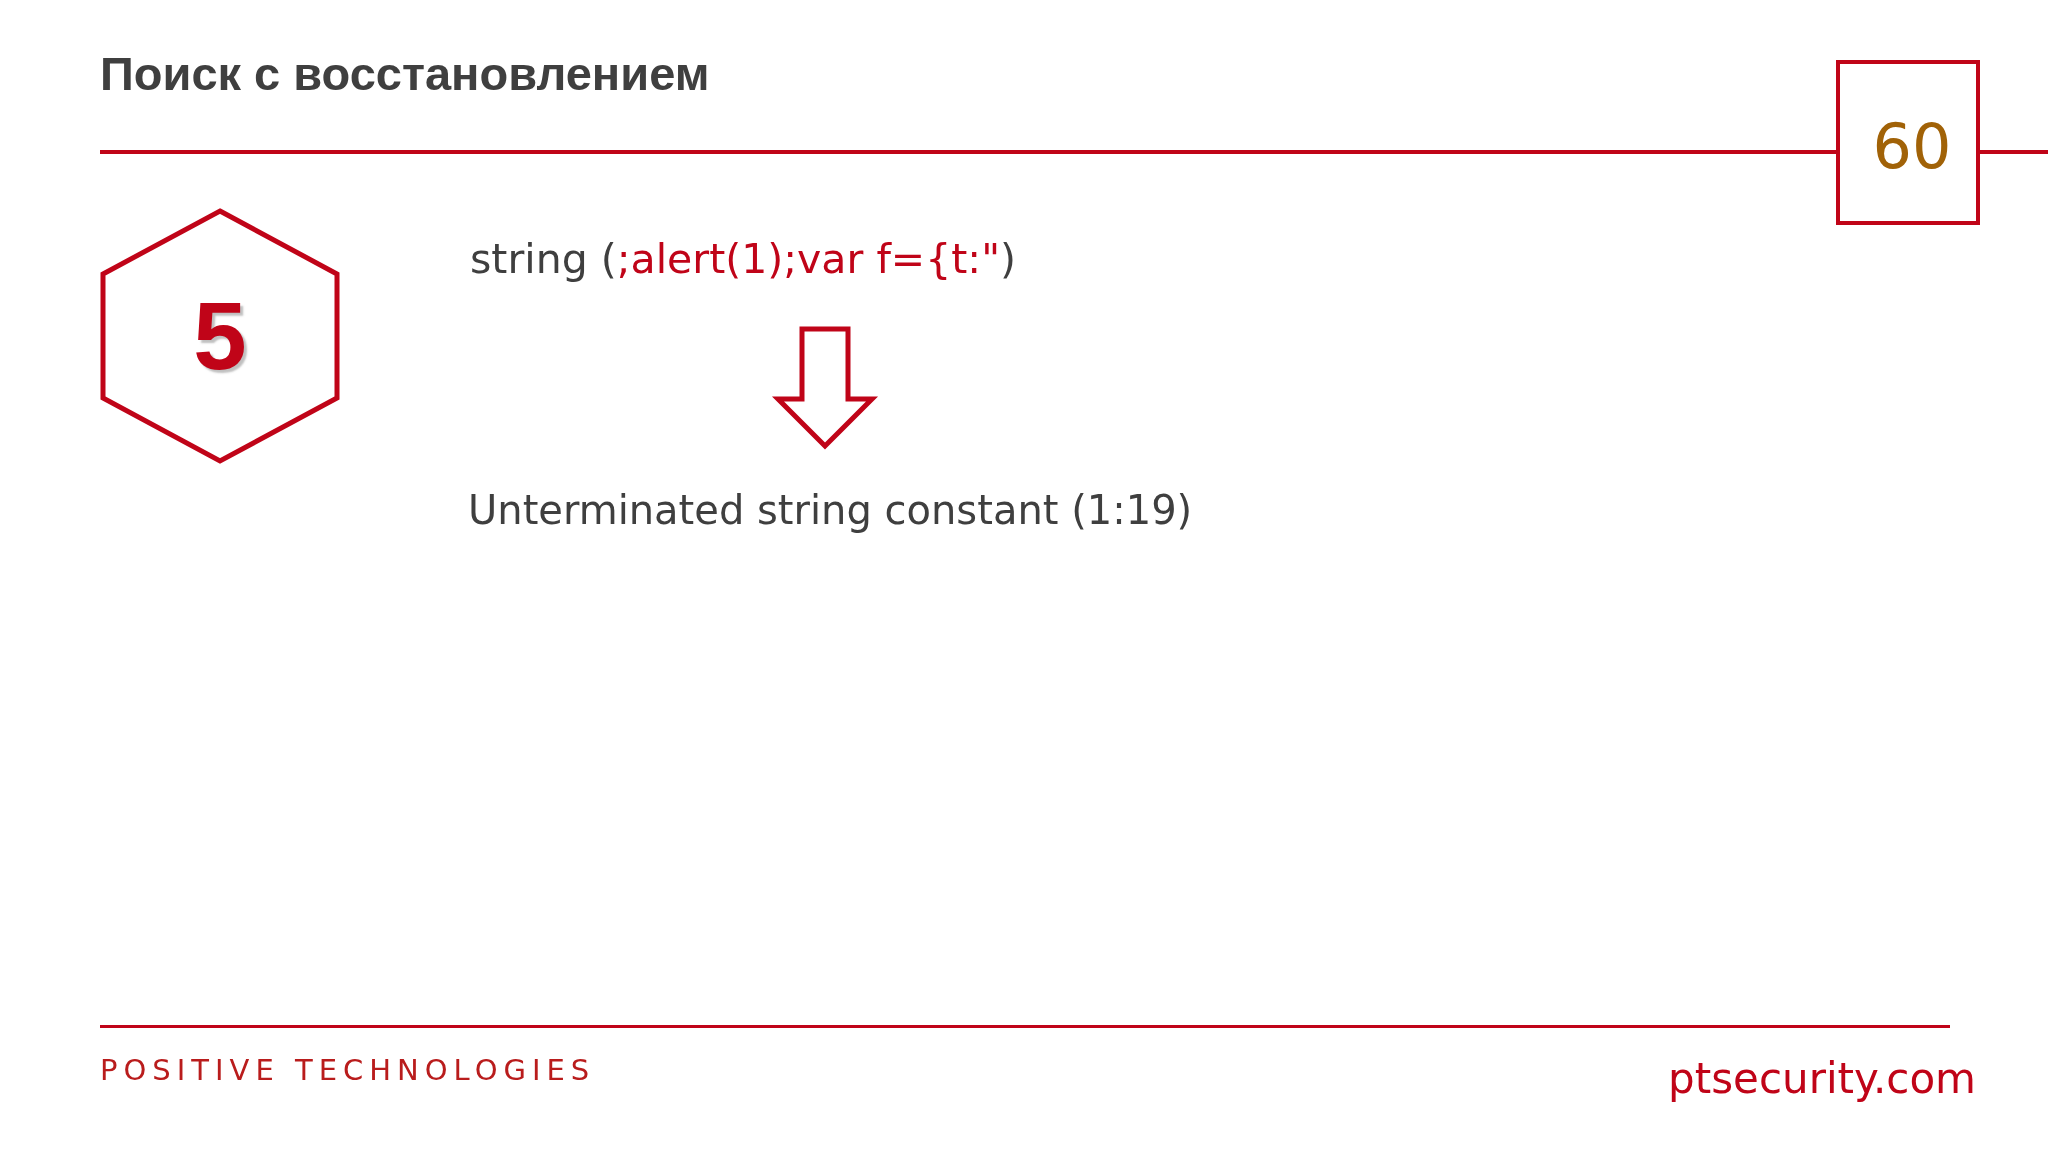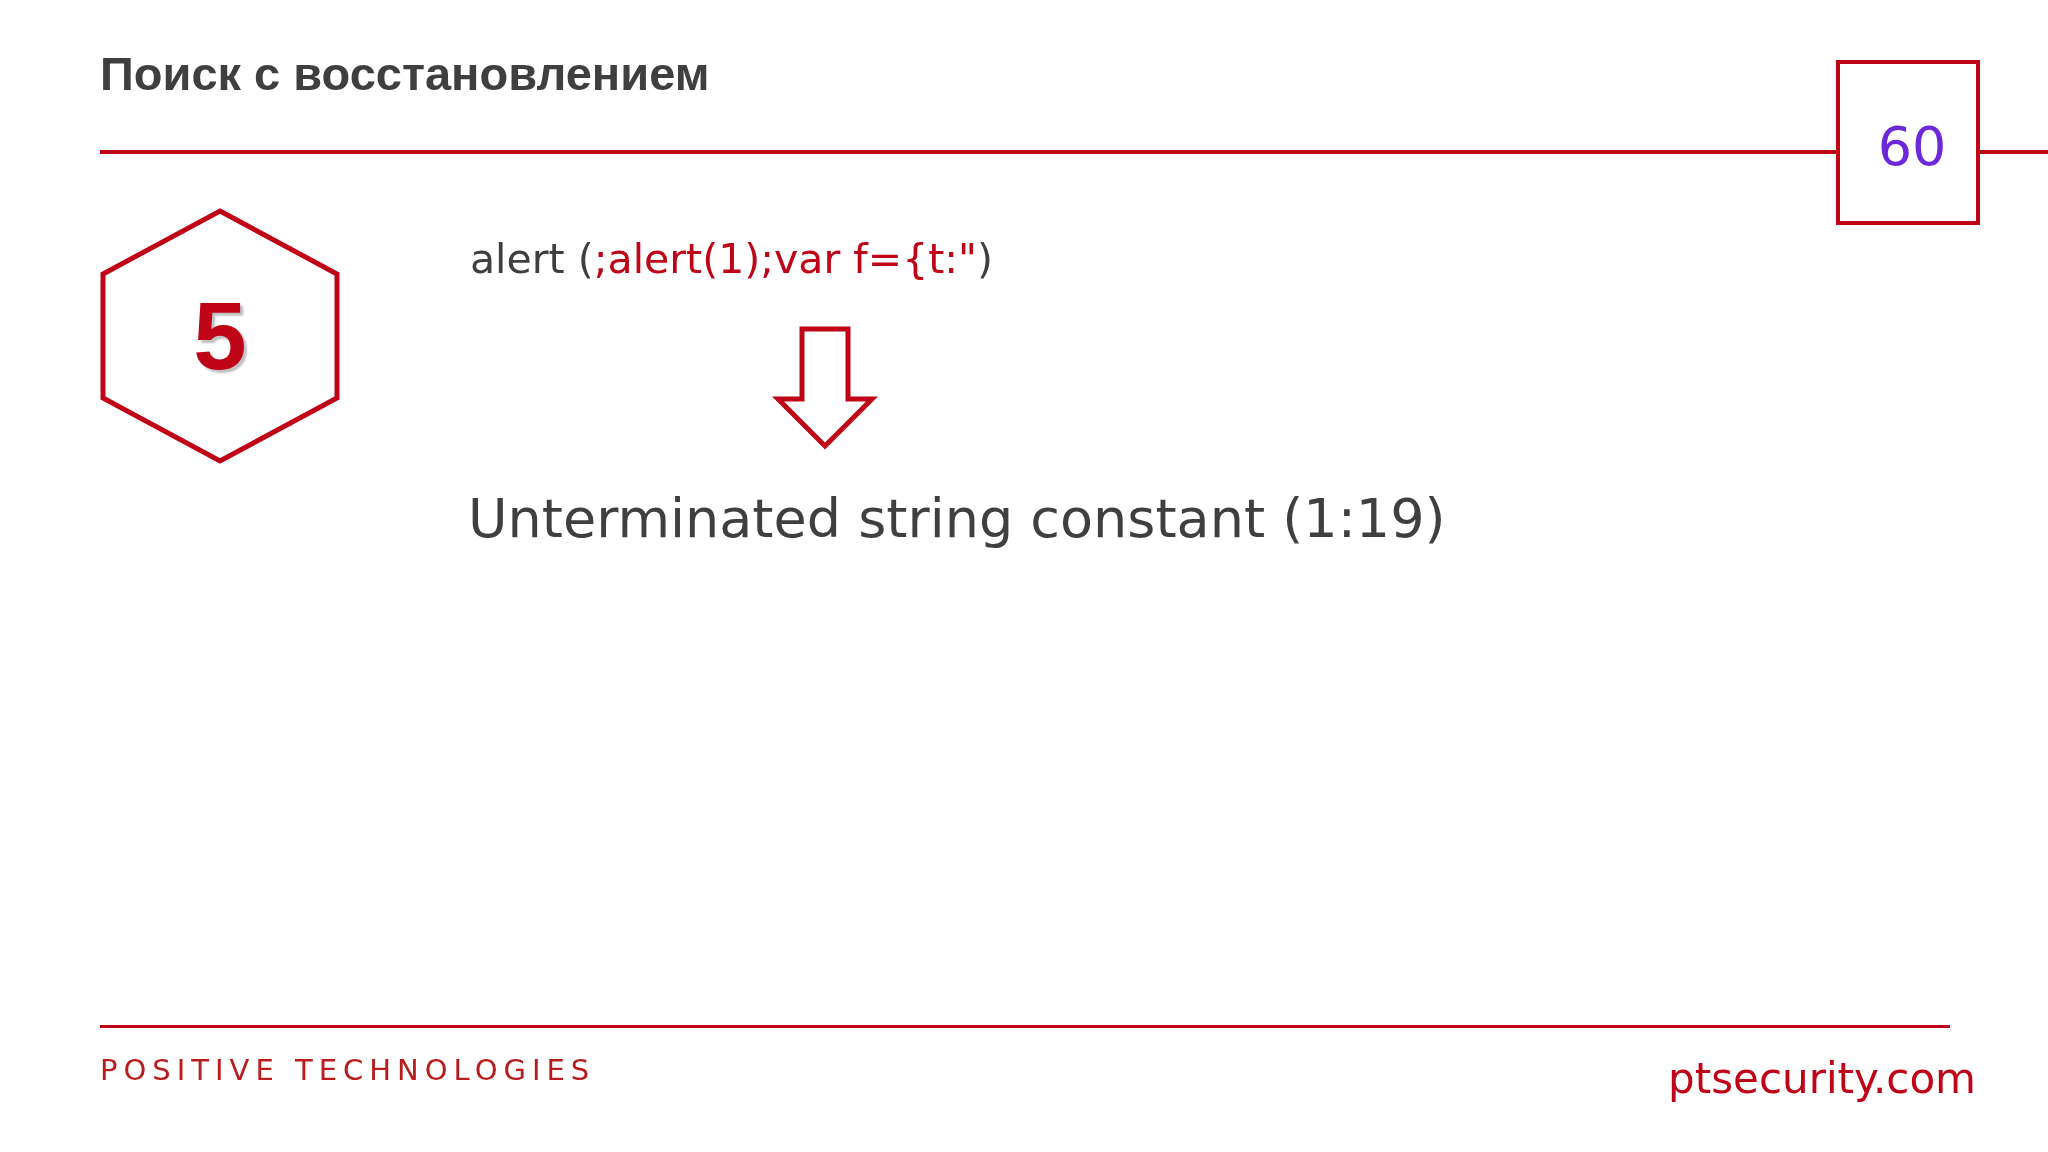--- a/index.html
+++ b/index.html
@@ -67,22 +67,22 @@
   .number-box-text {
     position: absolute;
     left: 0;
     top: 0;
     width: 144px;
     height: 165px;
     display: flex;
     align-items: center;
     justify-content: center;
     font-family: "DejaVu Sans", sans-serif;
-    font-size: 54px;
-    color: #6d28d9;
+    font-size: 62px;
+    color: #a16207;
     line-height: 1;
   }
 
   
   .hex-wrap {
     position: absolute;
     left: 95px;
     top: 205px;
     width: 250px;
     height: 262px;
@@ -115,21 +115,21 @@
   }
   .code-line .hl {
     color: #c00418;
   }
 
   .result-line {
     position: absolute;
     left: 468px;
     top: 487px;
     font-family: "DejaVu Sans", sans-serif;
-    font-size: 54px;
+    font-size: 40px;
     color: #3f3f3f;
     white-space: nowrap;
   }
 
   
   .arrow {
     position: absolute;
     left: 770px;
     top: 325px;
     width: 110px;
@@ -179,21 +179,21 @@
     <div class="number-box-text">60</div>
   </div>
 
   <div class="hex-wrap">
     <svg width="250" height="262" viewBox="0 0 250 262">
       <polygon points="125,6 242,69 242,193 125,256 8,193 8,69" fill="#ffffff" stroke="#c00418" stroke-width="5"></polygon>
     </svg>
     <div class="hex-num">5</div>
   </div>
 
-  <div class="code-line"><span>alert (</span><span class="hl">;alert(1);var f={t:"</span><span>)</span></div>
+  <div class="code-line"><span>string (</span><span class="hl">;alert(1);var f={t:"</span><span>)</span></div>
 
   <div class="arrow">
     <svg width="110" height="125" viewBox="0 0 110 125">
       <polygon points="32,4 78,4 78,74 102,74 55,121 8,74 32,74" fill="#ffffff" stroke="#c00418" stroke-width="5" stroke-linejoin="miter"></polygon>
     </svg>
   </div>
 
   <div class="result-line">Unterminated string constant (1:19)</div>
 
   <div class="footer-rule"></div>

